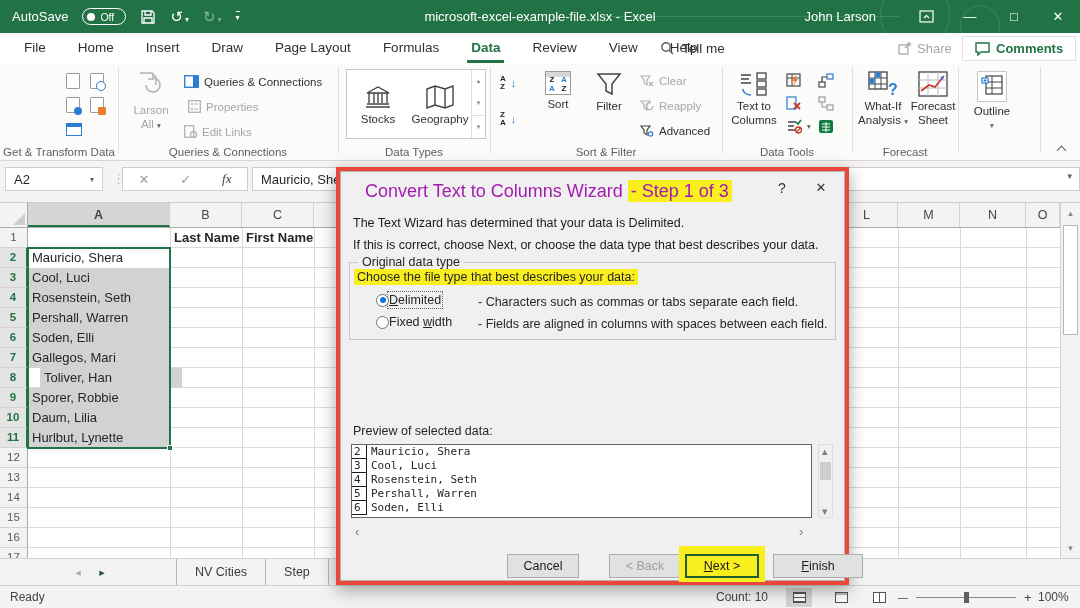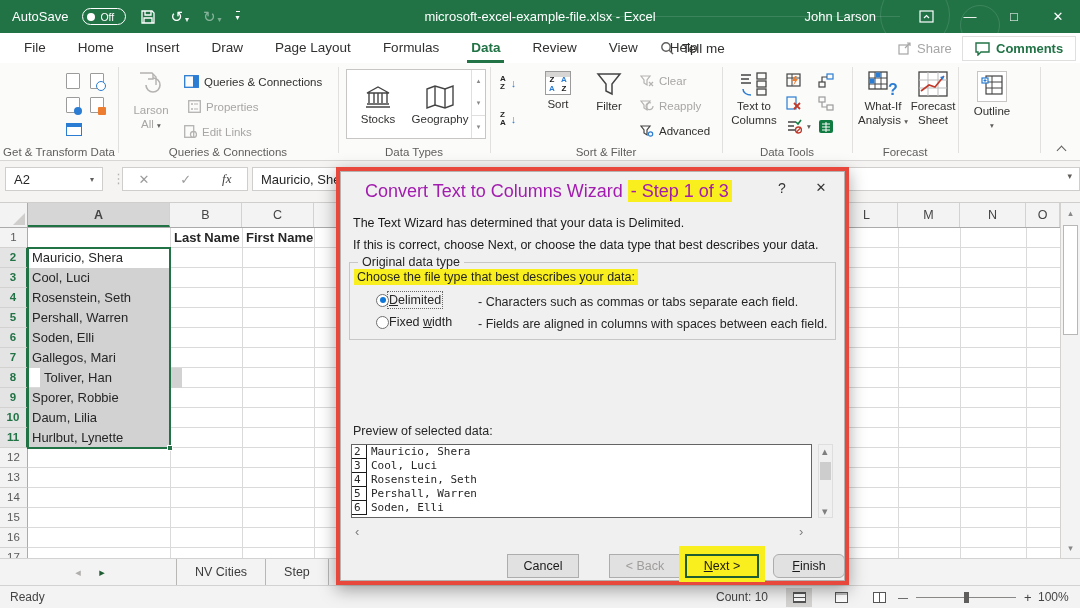--- a/index.html
+++ b/index.html
@@ -595,15 +595,15 @@
       <span class="pv-arrow" style="left:3px; top:60px;">▾</span>
     </div>
     <span class="pv-arrow" style="left:14px; top:352px; font-size:13px;">‹</span>
     <span class="pv-arrow" style="left:458px; top:352px; font-size:13px;">›</span>
 
     <button class="dbtn" style="left:166px; width:72px;">Cancel</button>
     <button class="dbtn disabled" style="left:268px; width:72px;">&lt; Back</button>
     <div class="nextwrap">
       <button class="dbtn next"><span class="u">N</span><span>ext &gt;</span></button>
     </div>
-    <button class="dbtn" style="left:432px; width:72px;border-radius:6px;"><span class="u">F</span><span>inish</span></button>
+    <button class="dbtn" style="left:432px; width:90px;"><span class="u">F</span><span>inish</span></button>
   </div>
 </div>
 
 </body></html>

